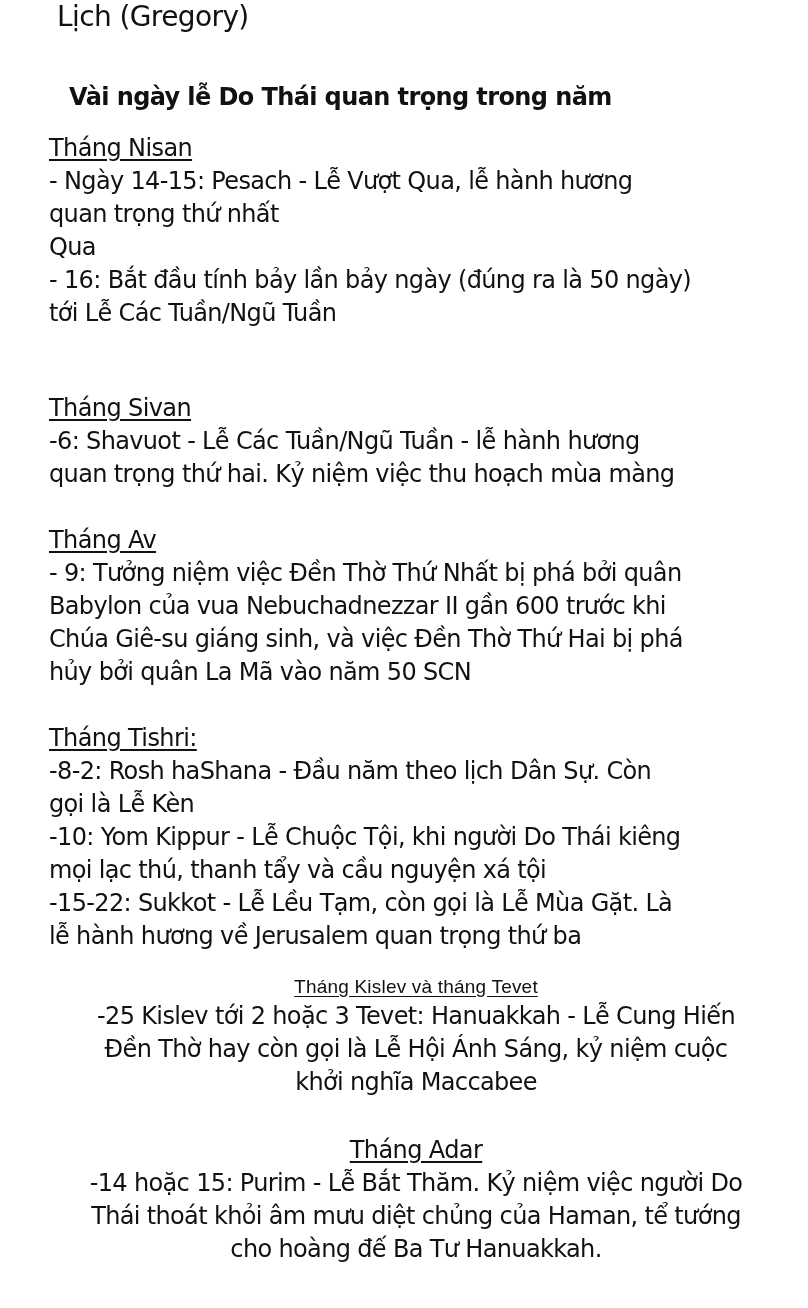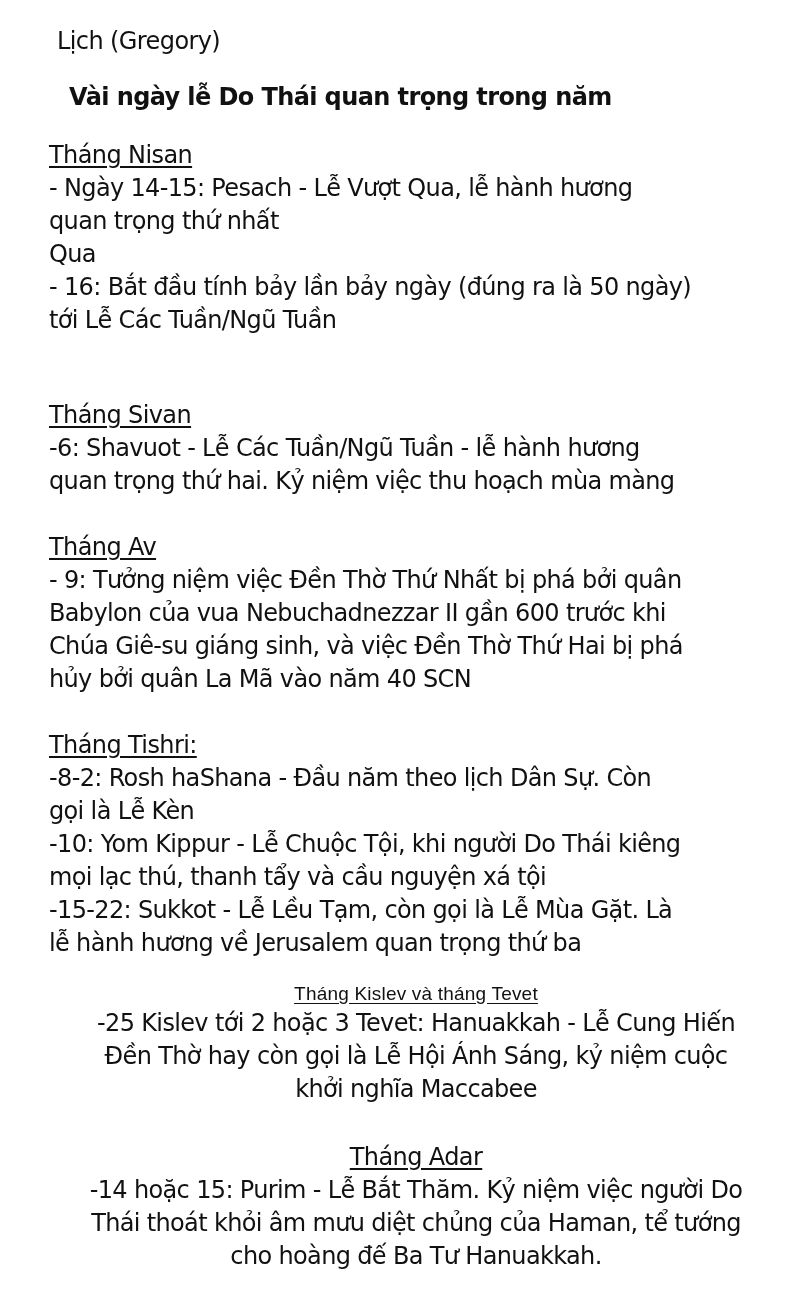--- a/index.html
+++ b/index.html
@@ -2,27 +2,27 @@
 <html><head>
   <meta charset="utf-8">
   <style>
     html, body { margin: 0; padding: 0; background: #ffffff; }
     body {
       width: 808px; height: 1308px; overflow: hidden; position: relative;
       font-family: "DejaVu Sans", sans-serif; color: #111111;
     }
     .top-title {
       position: absolute; left: 57px; top: 2px;
-      font-size: 24px; line-height: 30px; letter-spacing: -0.6px; margin-top: 24px;
+      font-size: 28px; line-height: 30px; letter-spacing: -0.6px;
     }
     .main-heading {
       position: absolute; left: 69px; top: 82px;
       font-size: 24px; line-height: 30px; font-weight: bold; letter-spacing: -0.6px;
     }
-    .section { position: absolute; left: 49px; width: 740px; margin-top: 7px; }
+    .section { position: absolute; left: 49px; width: 740px; }
     .section.narrow { left: 46px; text-align: center; }
     .section-title {
       font-size: 24px; line-height: 33px; text-decoration: underline;
       text-underline-offset: 3px; letter-spacing: -0.6px; white-space: nowrap;
     }
     .section-title.small {
       font-size: 19px; line-height: 26px; letter-spacing: 0.2px;
       font-family: "Liberation Sans", sans-serif;
     }
     .line {
@@ -48,21 +48,21 @@
   <div class="section-title">Tháng Sivan</div>
   <div class="line">-6: Shavuot - Lễ Các Tuần/Ngũ Tuần - lễ hành hương</div>
   <div class="line">quan trọng thứ hai. Kỷ niệm việc thu hoạch mùa màng</div>
 </div>
 
 <div class="section" style="top:524px;">
   <div class="section-title">Tháng Av</div>
   <div class="line">- 9: Tưởng niệm việc Đền Thờ Thứ Nhất bị phá bởi quân</div>
   <div class="line">Babylon của vua Nebuchadnezzar II gần 600 trước khi</div>
   <div class="line">Chúa Giê-su giáng sinh, và việc Đền Thờ Thứ Hai bị phá</div>
-  <div class="line">hủy bởi quân La Mã vào năm 40 SCN</div>
+  <div class="line">hủy bởi quân La Mã vào năm 50 SCN</div>
 </div>
 
 <div class="section" style="top:722px;">
   <div class="section-title">Tháng Tishri:</div>
   <div class="line">-8-2: Rosh haShana - Đầu năm theo lịch Dân Sự. Còn</div>
   <div class="line">gọi là Lễ Kèn</div>
   <div class="line">-10: Yom Kippur - Lễ Chuộc Tội, khi người Do Thái kiêng</div>
   <div class="line">mọi lạc thú, thanh tẩy và cầu nguyện xá tội</div>
   <div class="line">-15-22: Sukkot - Lễ Lều Tạm, còn gọi là Lễ Mùa Gặt. Là</div>
   <div class="line">lễ hành hương về Jerusalem quan trọng thứ ba</div>

